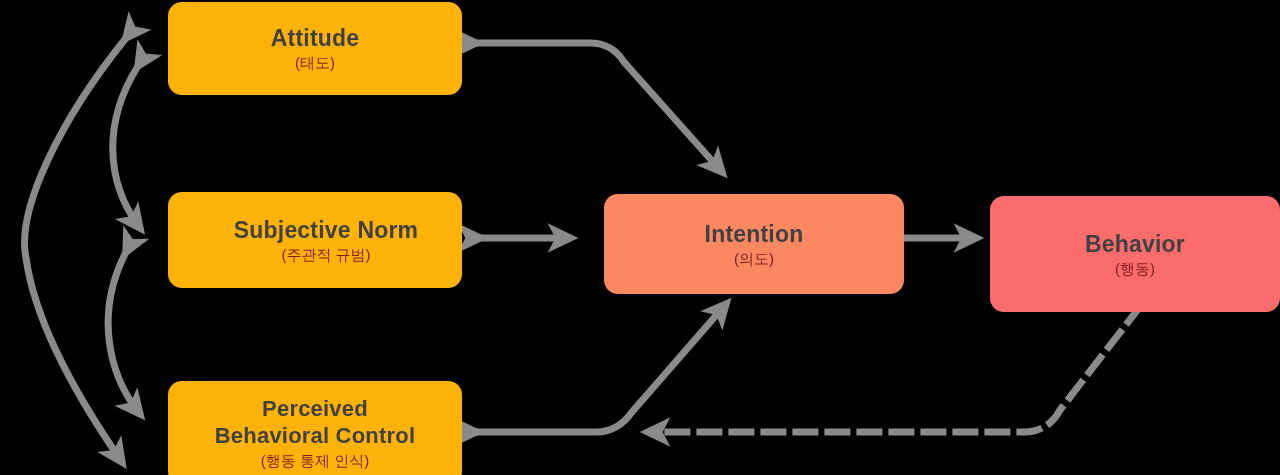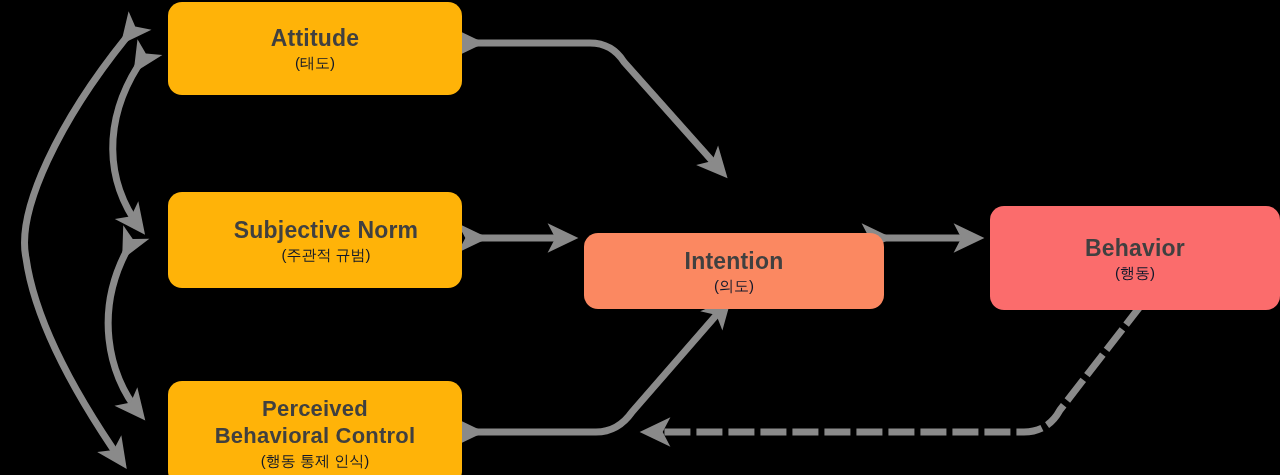--- a/index.html
+++ b/index.html
@@ -45,28 +45,28 @@
     letter-spacing: 0.2px;
     line-height: 1.22;
     white-space: pre-line;
     color: #404040;
   }
   .node .ko {
     font-size: 15px;
     font-weight: normal;
     line-height: 1.3;
     margin-top: 1px;
-    color: #0f172a;
+    color: #7f1d1d;
   }
   
   #node-attitude   { left: 168px; top: 2px;   width: 294px; height: 93px; }
   #node-subjective { left: 168px; top: 192px; width: 294px; height: 96px; }
   #node-pbc        { left: 168px; top: 381px; width: 294px; height: 104px; }
-  #node-intention  { left: 584px; top: 194px; width: 300px; height: 76px; margin-top: 39px; }
-  #node-behavior   { left: 990px; top: 206px; width: 290px; height: 104px; }
+  #node-intention  { left: 604px; top: 194px; width: 300px; height: 100px; }
+  #node-behavior   { left: 990px; top: 196px; width: 290px; height: 116px; }
   #node-pbc .en { font-size: 22px; }
 </style>
 </head>
 <body>
 
 <div id="stage">
 
   <svg id="wires" viewBox="0 0 1280 475" aria-hidden="true">
     <defs>
       <marker id="ah" markerWidth="5" markerHeight="5" refX="3.4" refY="2.5" orient="auto" markerUnits="strokeWidth">

